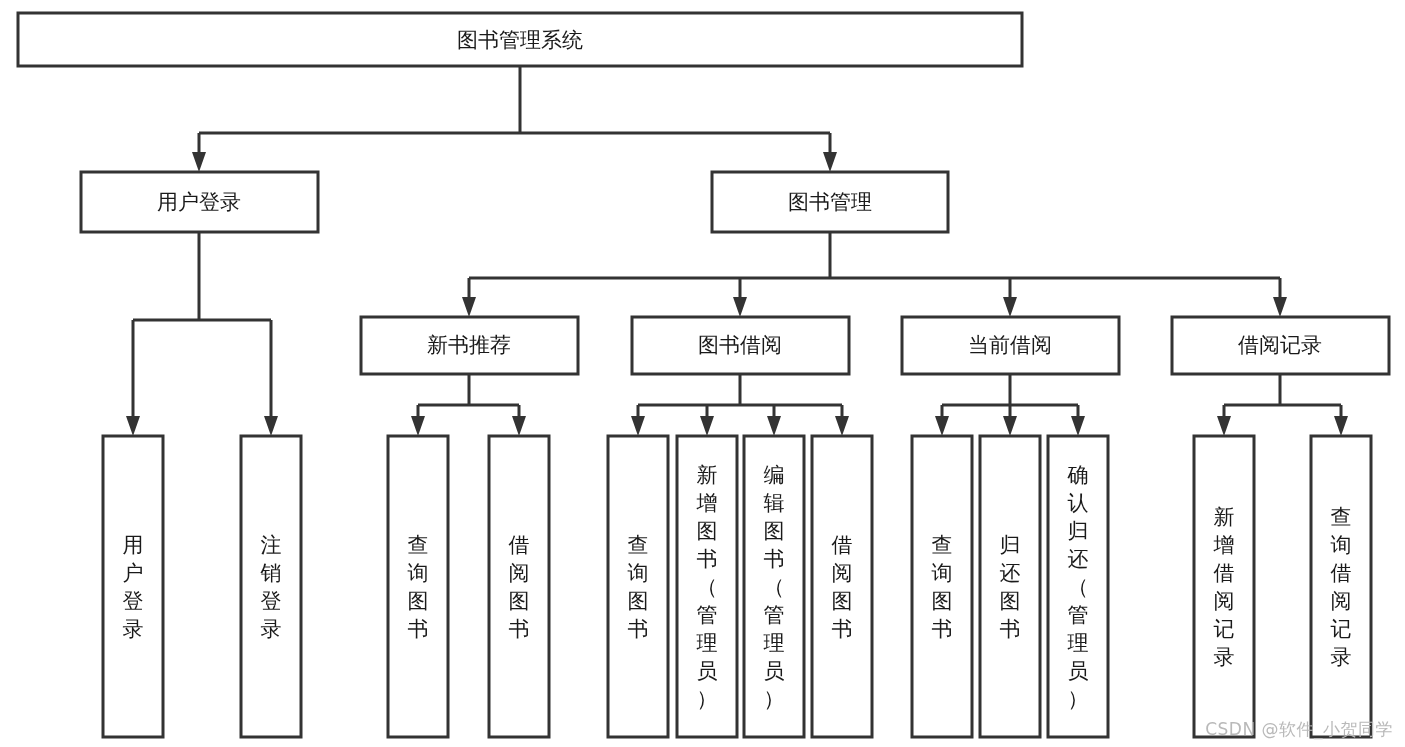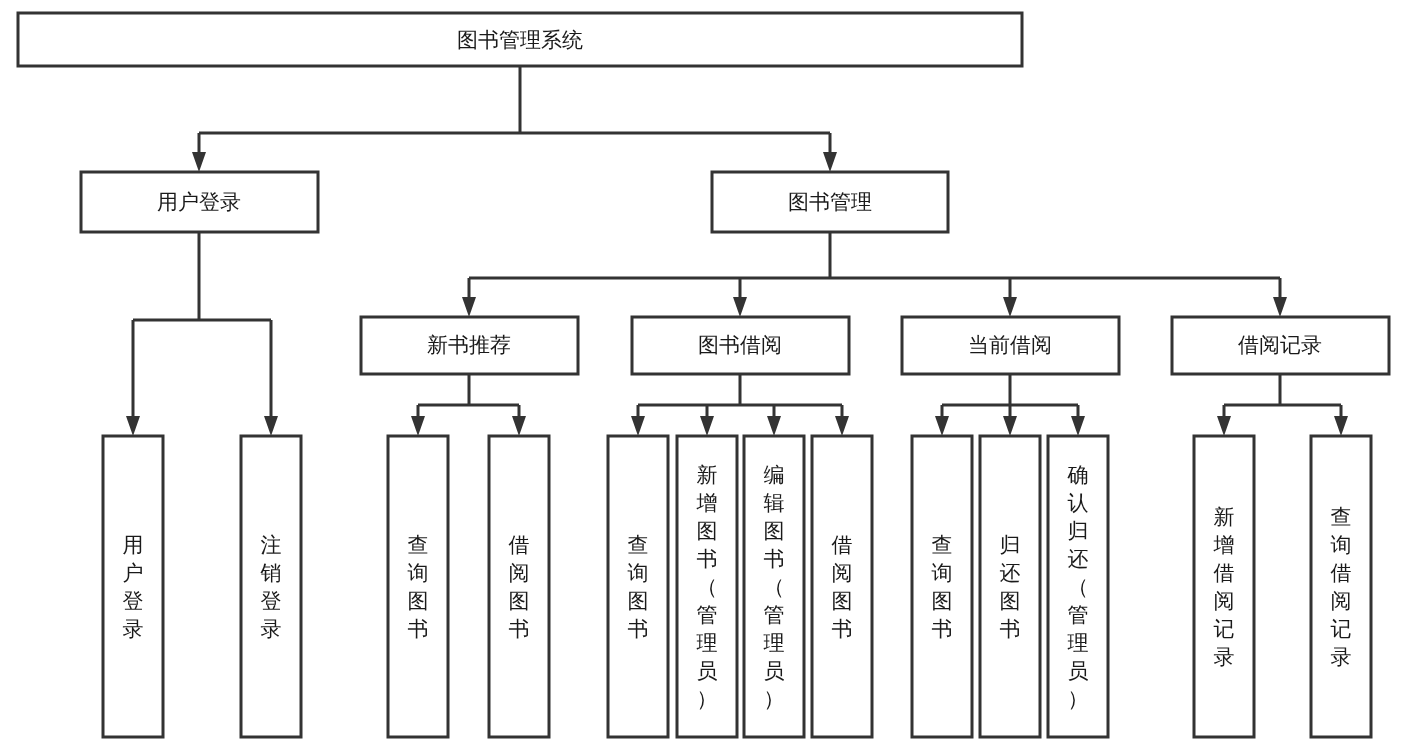--- a/index.html
+++ b/index.html
@@ -192,13 +192,14 @@
       <rect class="node-box" x="1194" y="436" width="60" height="301"></rect>
       <text class="node-label-vertical" x="1224" y="524.34"><tspan x="1224" y="524.34">新</tspan><tspan x="1224" y="552.34">增</tspan><tspan x="1224" y="580.34">借</tspan><tspan x="1224" y="608.34">阅</tspan><tspan x="1224" y="636.34">记</tspan><tspan x="1224" y="664.34">录</tspan></text>
     </g>
     <g>
       <rect class="node-box" x="1311" y="436" width="60" height="301"></rect>
       <text class="node-label-vertical" x="1341" y="524.34"><tspan x="1341" y="524.34">查</tspan><tspan x="1341" y="552.34">询</tspan><tspan x="1341" y="580.34">借</tspan><tspan x="1341" y="608.34">阅</tspan><tspan x="1341" y="636.34">记</tspan><tspan x="1341" y="664.34">录</tspan></text>
     </g>
 
   </svg>
 
+  <div class="watermark">CSDN @软件_小贺同学</div>
 </div>
 
 </body></html>

